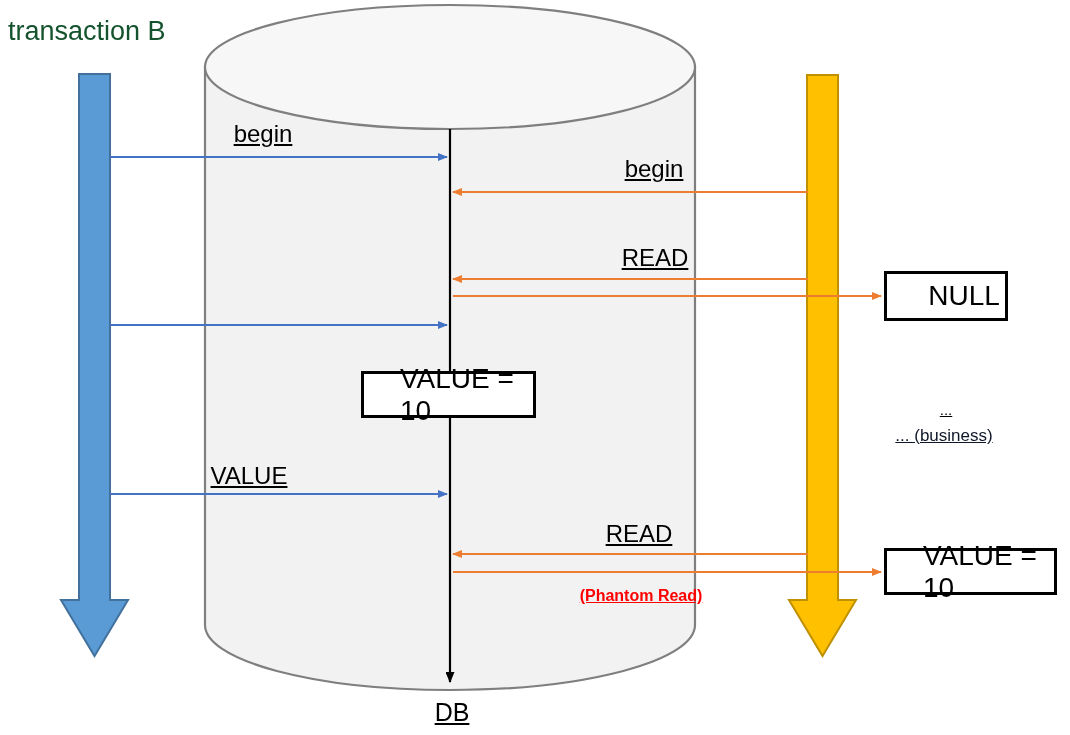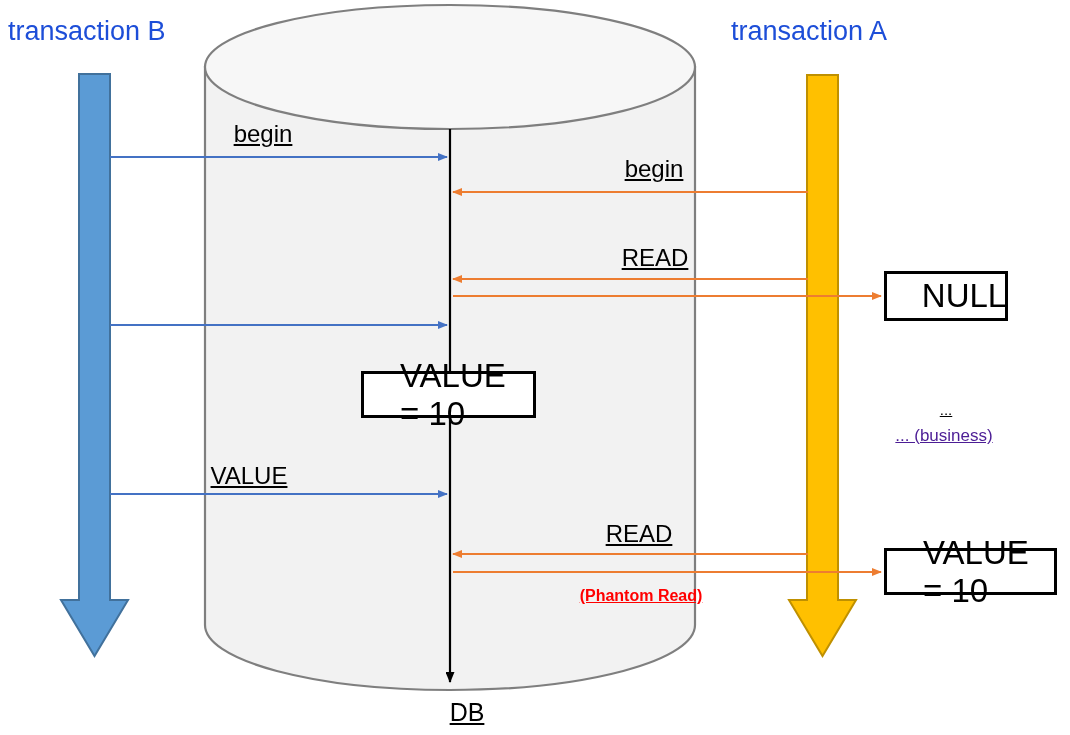--- a/index.html
+++ b/index.html
@@ -24,53 +24,53 @@
     height: 735px;
   }
   .lbl {
     position: absolute;
     white-space: nowrap;
     line-height: 1;
     font-family: "Liberation Sans", sans-serif;
   }
   .title-lbl {
     font-size: 27px;
-    color: #1d4ed8;
+    color: #14532d;
   }
   .msg-lbl {
     font-size: 24px;
     color: #000;
   }
   .db-lbl {
     font-size: 25px;
     color: #000;
   }
   .phantom-lbl {
     font-size: 16px;
     font-weight: bold;
     color: #FF0000;
   }
   .biz-lbl {
     font-size: 17px;
-    color: #4c1d95;
+    color: #0f172a;
     text-align: center;
   }
   .biz-dots {
     font-size: 15px;
     color: #000;
   }
   .box {
     position: absolute;
     border: 3px solid #000000;
     background: #ffffff;
     box-sizing: border-box;
     display: flex;
     align-items: center;
     justify-content: center;
-    font-size: 33px;
+    font-size: 28px;
     font-family: "Liberation Sans", sans-serif;
     color: #000;
     padding-left: 36px;
   }
   .centered {
     transform: translateX(-50%);
     text-decoration: underline;
   }
 </style>
 </head>
@@ -114,40 +114,39 @@
 
     <line x1="808" y1="279" x2="453" y2="279" stroke="#ED7D31" stroke-width="2" marker-end="url(#arrA)"></line>
     <line x1="453" y1="296" x2="881" y2="296" stroke="#ED7D31" stroke-width="2" marker-end="url(#arrA)"></line>
 
     <line x1="808" y1="554" x2="453" y2="554" stroke="#ED7D31" stroke-width="2" marker-end="url(#arrA)"></line>
     <line x1="453" y1="572" x2="881" y2="572" stroke="#ED7D31" stroke-width="2" marker-end="url(#arrA)"></line>
   </svg>
 
   <div class="lbl title-lbl" style="left:8px; top:18px;">transaction B</div>
 
-  <div class="lbl title-lbl" style="left:731px; top:18px;">transaction A</div>
 
   <div class="lbl msg-lbl centered" style="left:263px; top:122px;">begin</div>
 
 
   <div class="lbl msg-lbl centered" style="left:249px; top:464px;">VALUE</div>
 
   <div class="lbl msg-lbl centered" style="left:654px; top:157px;">begin</div>
 
   <div class="lbl msg-lbl centered" style="left:655px; top:246px;">READ</div>
 
   <div class="lbl msg-lbl centered" style="left:639px; top:522px;">READ</div>
 
   <div class="lbl phantom-lbl centered" style="left:641px; top:588px;">(Phantom Read)</div>
 
   <div class="lbl biz-dots centered" style="left:946px; top:402px;">...</div>
 
   <div class="lbl biz-lbl centered" style="left:944px; top:427px;">... (business)</div>
 
-  <div class="lbl db-lbl centered" style="left:452px; top:700px;margin-left:15px;">DB</div>
+  <div class="lbl db-lbl centered" style="left:452px; top:700px;">DB</div>
 
   <div class="box" style="left:361px; top:371px; width:175px; height:47px;">VALUE = 10</div>
 
   <div class="box" style="left:884px; top:271px; width:124px; height:50px;">NULL</div>
 
   <div class="box" style="left:884px; top:548px; width:173px; height:47px;">VALUE = 10</div>
 
 </div>
 
 </body></html>

